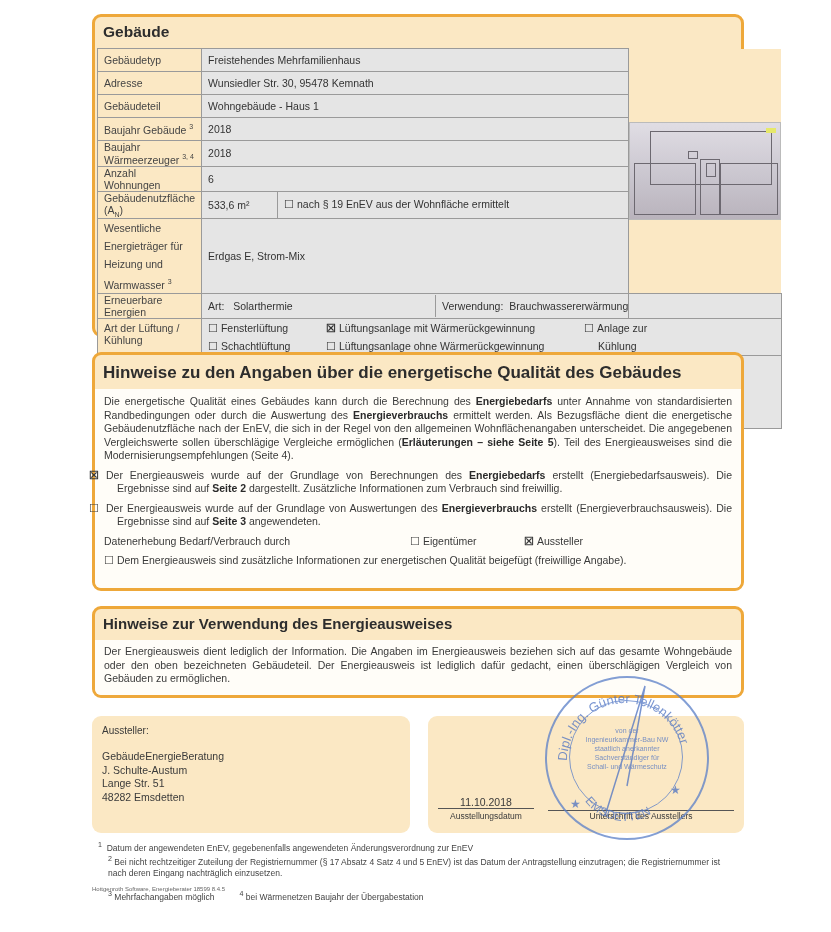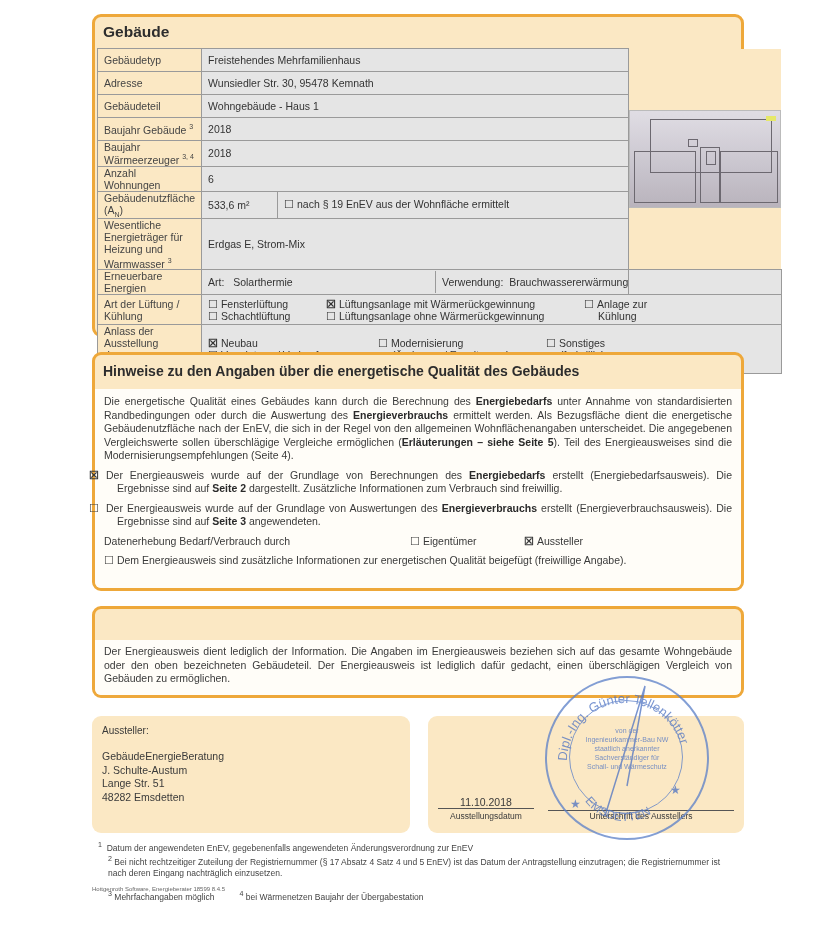--- a/index.html
+++ b/index.html
@@ -16,21 +16,21 @@
   table.gb { position:absolute; left:2px; top:31px; border-collapse:collapse; font-size:10.5px; }
   table.gb td { border:1px solid #9a9a9a; padding:0 6px; height:22px; vertical-align:middle; }
   table.gb td.lab { width:147px; background:#fbe8c4; color:#444; }
   table.gb td.val { background:#e5e5e5; color:#333; }
   .photo-cell { background:#fbe8c4 !important; padding:0 !important; }
   .photo { width:150px; height:96px; margin:0 auto; background:linear-gradient(180deg,#e0dde4,#c8c4cd 60%,#b9b3bc);
            position:relative; border:1px solid #bbb; }
   .photo .b { position:absolute; border:1px solid #6c6870; }
   .cb { display:inline-block; font-size:11px; margin-right:3px; }
   .cbx { font-weight:bold; }
-  .small { font-size:10.5px; line-height:12px;margin-top:47px; }
+  .small { font-size:10.5px; line-height:18px;margin-top:47px; }
 
   .txt { font-size:10.5px; line-height:13.5px; text-align:justify; padding:0 9px; color:#3a3a3a; }
   .txt b { color:#2a2a2a; }
   .line { font-size:10.5px; padding:0 9px; }
 
   .sigbox { position:absolute; top:716px; height:117px; background:#fbe8c4; border-radius:9px; }
   #sig-left { left:92px; width:318px; }
   #sig-right { left:428px; width:316px; }
   .foot { position:absolute; left:98px; width:640px; font-size:8.5px; line-height:11px; color:#444; }
   .stamp { position:absolute; left:545px; top:676px; width:160px; height:160px; border-radius:50%;
@@ -122,35 +122,36 @@
           <div style="padding-left:14px">(Änderung / Erweiterung)</div>
           <div style="padding-left:14px">(freiwillig)</div>
         </div>
       </td>
     </tr>
   </tbody>
     </table>
 </div>
 
 <div class="panel" id="p2">
-  <h2 style="font-size:14px;padding-top:8px;padding-bottom:10px;border-bottom:1px solid #e8c989;">Hinweise zu den Angaben über die energetische Qualität des Gebäudes</h2>
+  <h2 style="font-size:17px;padding-top:8px;padding-bottom:10px;border-bottom:1px solid #e8c989;">Hinweise zu den Angaben über die energetische Qualität des Gebäudes</h2>
   <div style="background:#fffdf8;position:absolute;left:0;right:0;top:34px;bottom:0;border-radius:0 0 6px 6px;">
     <div class="txt" style="padding-top:6px"><span>Die energetische Qualität eines Gebäudes kann durch die Berechnung des </span><b>Energiebedarfs</b><span> unter Annahme von standardisierten Randbedingungen oder durch die Auswertung des </span><b>Energieverbrauchs</b><span> ermittelt werden. Als Bezugsfläche dient die energetische Gebäudenutzfläche nach der EnEV, die sich in der Regel von den allgemeinen Wohnflächenangaben unterscheidet. Die angegebenen Vergleichswerte sollen überschlägige Vergleiche ermöglichen (</span><b>Erläuterungen – siehe Seite 5</b><span>). Teil des Energieausweises sind die Modernisierungsempfehlungen (Seite 4).</span></div>
     <div class="txt" style="padding-top:6px;padding-left:22px;text-indent:-14px;"><span class="cb cbx">☒</span><span>Der Energieausweis wurde auf der Grundlage von Berechnungen des </span><b>Energiebedarfs</b><span> erstellt (Energiebedarfsausweis). Die Ergebnisse sind auf </span><b>Seite 2</b><span> dargestellt. Zusätzliche Informationen zum Verbrauch sind freiwillig.</span></div>
     <div class="txt" style="padding-top:6px;padding-left:22px;text-indent:-14px;"><span class="cb">☐</span><span>Der Energieausweis wurde auf der Grundlage von Auswertungen des </span><b>Energieverbrauchs</b><span> erstellt (Energieverbrauchsausweis). Die Ergebnisse sind auf </span><b>Seite 3</b><span> angewendeten.</span></div>
     <div class="line" style="padding-top:6px;display:flex;">
       <span style="width:306px">Datenerhebung Bedarf/Verbrauch durch</span>
       <span style="width:114px"><span class="cb">☐</span><span>Eigentümer</span></span>
       <span><span class="cb cbx">☒</span><span>Aussteller</span></span>
     </div>
     <div class="line" style="padding-top:6px"><span class="cb">☐</span><span>Dem Energieausweis sind zusätzliche Informationen zur energetischen Qualität beigefügt (freiwillige Angabe).</span></div>
   </div>
 </div>
 
 <div class="panel" id="p3">
+  <h2 style="font-size:15px;padding-bottom:8px;border-bottom:1px solid #e8c989;">Hinweise zur Verwendung des Energieausweises</h2>
   <div style="background:#fffdf8;position:absolute;left:0;right:0;top:31px;bottom:0;border-radius:0 0 6px 6px;">
     <div class="txt" style="padding-top:5px">Der Energieausweis dient lediglich der Information. Die Angaben im Energieausweis beziehen sich auf das gesamte Wohngebäude oder den oben bezeichneten Gebäudeteil. Der Energieausweis ist lediglich dafür gedacht, einen überschlägigen Vergleich von Gebäuden zu ermöglichen.</div>
   </div>
 </div>
 
 <div class="sigbox" id="sig-left">
   <div style="font-size:10px;padding:9px 10px 0 10px;">Aussteller:</div>
   <div style="font-size:10.5px;line-height:13.5px;padding:14px 10px 0 10px;">
     <div>GebäudeEnergieBeratung</div>
     <div>J. Schulte-Austum</div>

